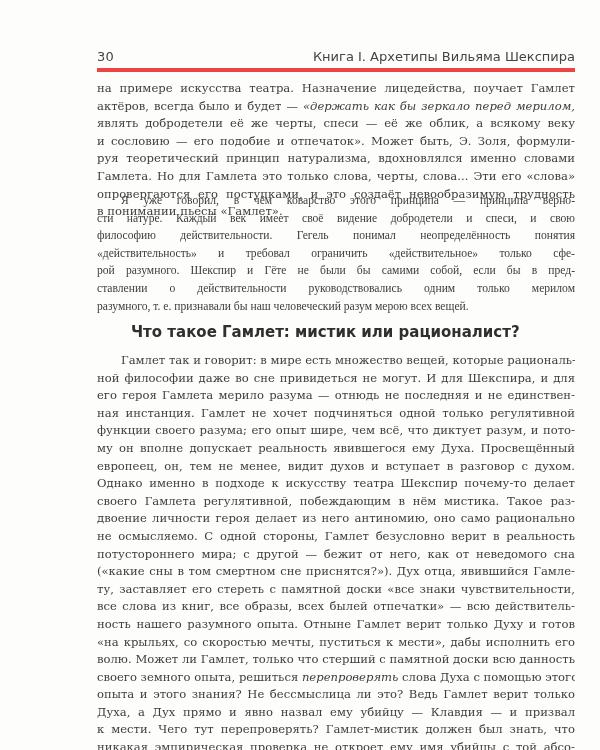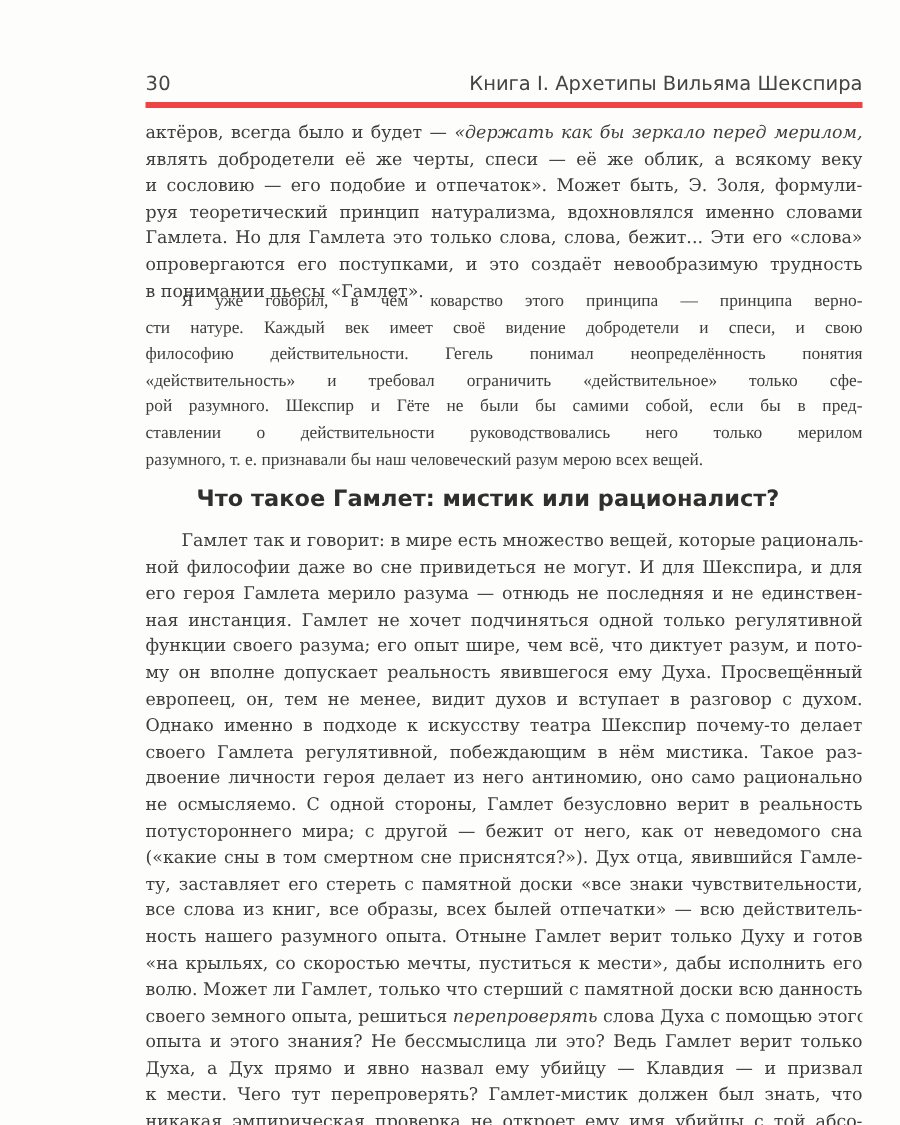--- a/index.html
+++ b/index.html
@@ -64,36 +64,37 @@
 <body>
 
 <div class="page">
 
   <div class="running-head">
     <span class="page-number">30</span>
     <span class="book-title"><span>Книга I.</span> <span class="italic">Архетипы Вильяма Шекспира</span></span>
   </div>
 
   <div class="body-block" style="top:80px;">
+    <div class="line">на примере искусства театра. Назначение лицедейства, поучает Гамлет</div>
     <div class="line"><span>актёров, всегда было и будет — </span><span class="it">«держать как бы зеркало перед мерилом,</span></div>
     <div class="line">являть добродетели её же черты, спеси — её же облик, а всякому веку</div>
     <div class="line">и сословию — его подобие и отпечаток». Может быть, Э. Золя, формули-</div>
     <div class="line">руя теоретический принцип натурализма, вдохновлялся именно словами</div>
-    <div class="line">Гамлета. Но для Гамлета это только слова, слова, бежит... Эти его «слова»</div>
+    <div class="line">Гамлета. Но для Гамлета это только слова, черты, слова... Эти его «слова»</div>
     <div class="line">опровергаются его поступками, и это создаёт невообразимую трудность</div>
     <div class="line last">в понимании пьесы «Гамлет».</div>
   </div>
 
   <div class="body-block" style="top:192px;font-family:Liberation Serif, serif;">
     <div class="line indent">Я уже говорил, в чём коварство этого принципа — принципа верно-</div>
     <div class="line">сти натуре. Каждый век имеет своё видение добродетели и спеси, и свою</div>
     <div class="line">философию действительности. Гегель понимал неопределённость понятия</div>
     <div class="line">«действительность» и требовал ограничить «действительное» только сфе-</div>
     <div class="line">рой разумного. Шекспир и Гёте не были бы самими собой, если бы в пред-</div>
-    <div class="line">ставлении о действительности руководствовались него только мерилом</div>
+    <div class="line">ставлении о действительности руководствовались одним только мерилом</div>
     <div class="line last">разумного, т. е. признавали бы наш человеческий разум мерою всех вещей.</div>
   </div>
 
   <div class="section-heading">Что такое Гамлет: мистик или рационалист?</div>
 
   <div class="body-block" style="top:352px;">
     <div class="line indent">Гамлет так и говорит: в мире есть множество вещей, которые рациональ-</div>
     <div class="line">ной философии даже во сне привидеться не могут. И для Шекспира, и для</div>
     <div class="line">его героя Гамлета мерило разума — отнюдь не последняя и не единствен-</div>
     <div class="line">ная инстанция. Гамлет не хочет подчиняться одной только регулятивной</div>

